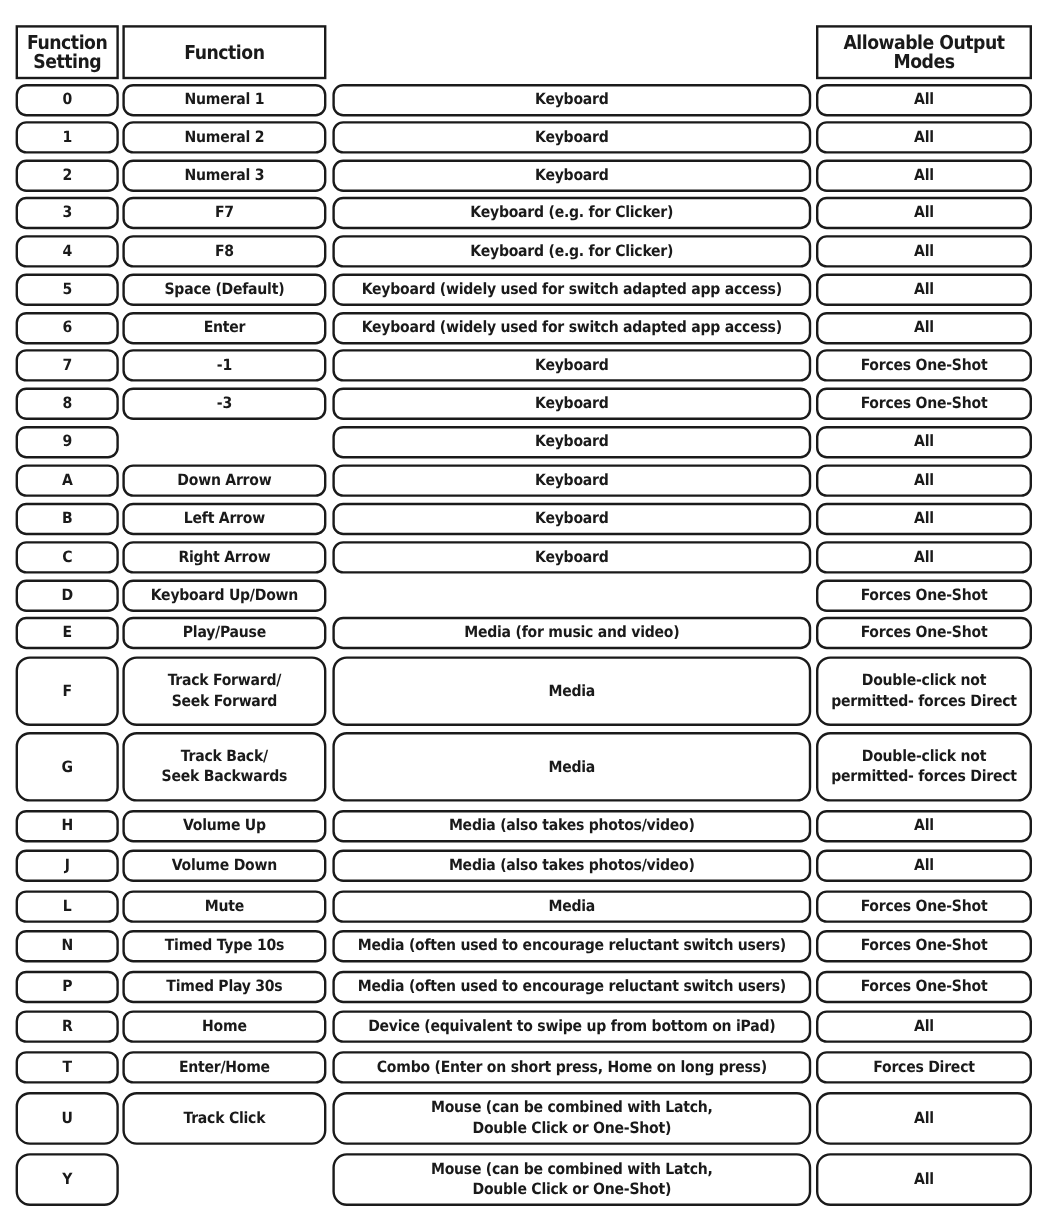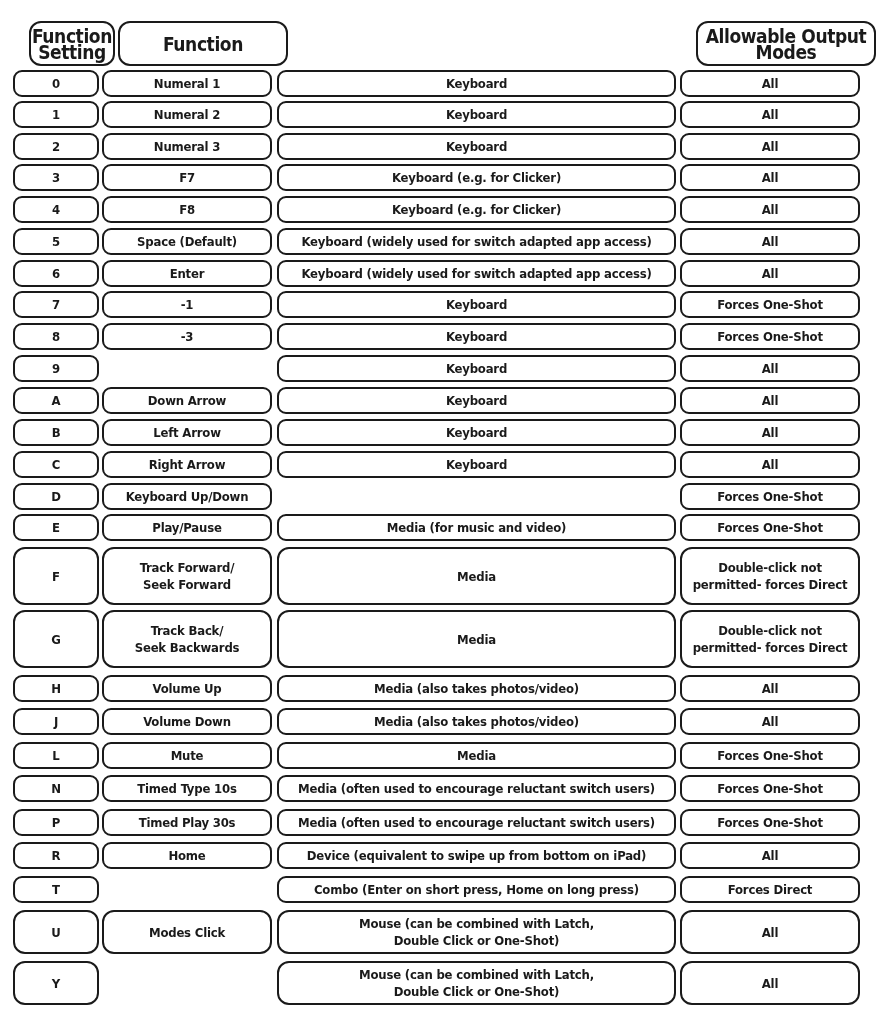--- a/index.html
+++ b/index.html
@@ -10,21 +10,21 @@
   .cell { position: absolute; top: 0; bottom: 0; box-sizing: border-box;
           border: 2px solid #1a1a1a; border-radius: 9px; background: #fff;
           display: flex; align-items: center; justify-content: center; text-align: center;
           font-size: 13px; line-height: 17px; font-weight: 600; white-space: pre-line;
           letter-spacing: -0.2px; }
   .tall .cell { border-radius: 12px; }
   .c1 { left: 0; width: 86px; }
   .c2 { left: 89px; width: 170px; }
   .c3 { left: 264px; width: 399px; }
   .c4 { left: 667px; width: 180px; }
-  .hdr .cell { font-weight: 700; font-size: 19px; line-height: 16px; letter-spacing: -0.4px; border-radius: 12px; margin-left: 16px; }
+  .hdr .cell { font-weight: 700; font-size: 16px; line-height: 16px; letter-spacing: -0.4px; border-radius: 0; }
 </style>
 </head>
 <body>
 
 <div id="table">
   <div class="row hdr" style="top:0; height:45px;">
     <div class="cell c1">Function
 Setting</div>
     <div class="cell c2">Function</div>
     <div class="cell c4">Allowable Output Modes</div>
@@ -165,26 +165,27 @@
         <div class="cell c4">Forces One-Shot</div>
       </div>
       <div class="row" style="top: 821px; height: 27px;">
         <div class="cell c1">R</div>
         <div class="cell c2">Home</div>
         <div class="cell c3">Device (equivalent to swipe up from bottom on iPad)</div>
         <div class="cell c4">All</div>
       </div>
       <div class="row" style="top: 855px; height: 27px;">
         <div class="cell c1">T</div>
+        <div class="cell c2">Enter/Home</div>
         <div class="cell c3">Combo (Enter on short press, Home on long press)</div>
         <div class="cell c4">Forces Direct</div>
       </div>
       <div class="row tall" style="top: 889px; height: 44px;">
         <div class="cell c1">U</div>
-        <div class="cell c2">Modes Click</div>
+        <div class="cell c2">Track Click</div>
         <div class="cell c3">Mouse (can be combined with Latch,
 Double Click or One-Shot)</div>
         <div class="cell c4">All</div>
       </div>
       <div class="row tall" style="top: 940px; height: 44px;">
         <div class="cell c1">Y</div>
         <div class="cell c3">Mouse (can be combined with Latch,
 Double Click or One-Shot)</div>
         <div class="cell c4">All</div>
       </div>

